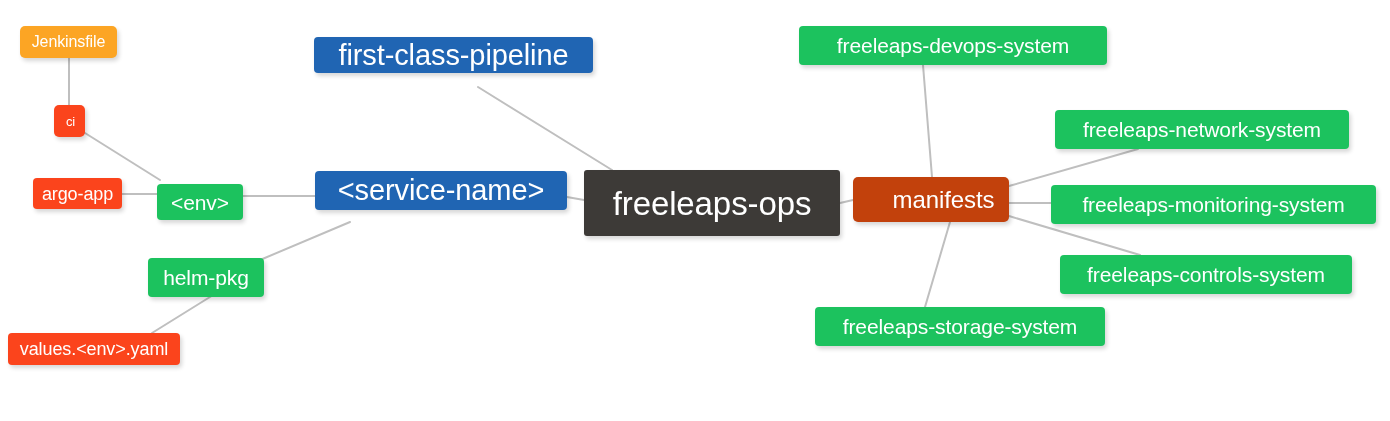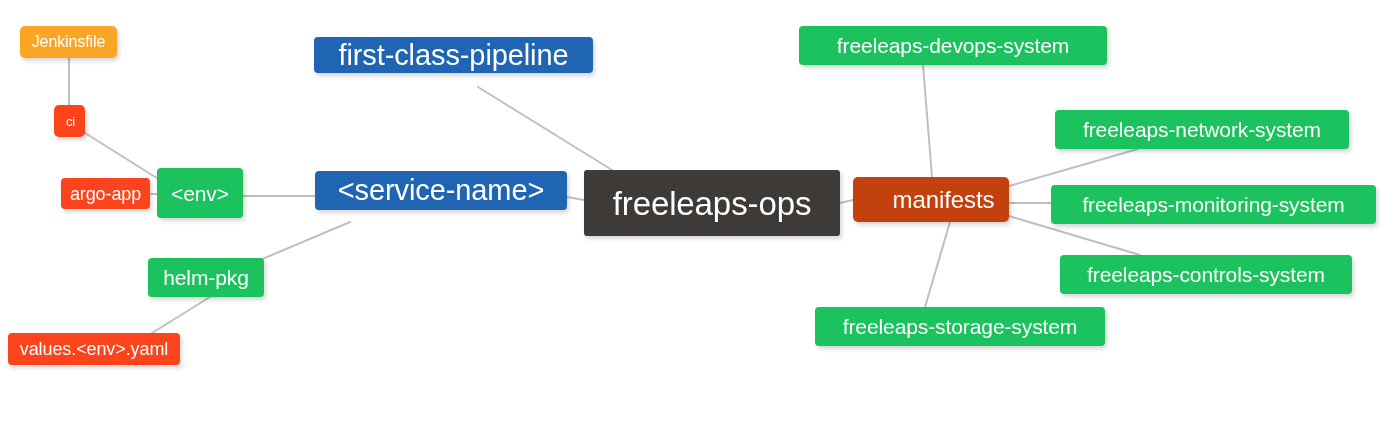--- a/index.html
+++ b/index.html
@@ -80,33 +80,33 @@
       </div>
       <div class="node tier-main" style="left: 314px; top: 37px; width: 279px; height: 36px; background: rgb(32, 101, 179);">
         <span class="node-label">first-class-pipeline</span>
       </div>
       <div class="node tier-main" style="left: 315px; top: 171px; width: 252px; height: 39px; background: rgb(32, 101, 179);">
         <span class="node-label">&lt;service-name&gt;</span>
       </div>
       <div class="node tier-mid" style="left: 853px; top: 177px; width: 156px; height: 45px; background: #c2410c; padding-left: 35px;">
         <span class="node-label">manifests</span>
       </div>
-      <div class="node tier-sub" style="left: 157px; top: 168px; width: 86px; height: 50px; background: rgb(28, 194, 94);">
+      <div class="node tier-sub" style="left: 157px; top: 184px; width: 86px; height: 36px; background: rgb(28, 194, 94);">
         <span class="node-label">&lt;env&gt;</span>
       </div>
       <div class="node tier-sub" style="left: 148px; top: 258px; width: 116px; height: 39px; background: rgb(28, 194, 94);">
         <span class="node-label">helm-pkg</span>
       </div>
       <div class="node tier-tiny" style="left: 20px; top: 26px; width: 97px; height: 32px; background: rgb(252, 165, 36);">
         <span class="node-label">Jenkinsfile</span>
       </div>
       <div class="node tier-micro" style="left: 54px; top: 105px; width: 31px; height: 32px; background: rgb(251, 68, 28); padding-left: 12px;">
         <span class="node-label">ci</span>
       </div>
-      <div class="node tier-leaf" style="left: 33px; top: 178px; width: 89px; height: 31px; background: rgb(251, 68, 28); margin-left: 28px;">
+      <div class="node tier-leaf" style="left: 33px; top: 178px; width: 89px; height: 31px; background: rgb(251, 68, 28);">
         <span class="node-label">argo-app</span>
       </div>
       <div class="node tier-leaf" style="left: 8px; top: 333px; width: 172px; height: 32px; background: rgb(251, 68, 28);">
         <span class="node-label">values.&lt;env&gt;.yaml</span>
       </div>
       <div class="node tier-sub" style="left: 799px; top: 26px; width: 308px; height: 39px; background: rgb(28, 194, 94);">
         <span class="node-label">freeleaps-devops-system</span>
       </div>
       <div class="node tier-sub" style="left: 1055px; top: 110px; width: 294px; height: 39px; background: rgb(28, 194, 94);">
         <span class="node-label">freeleaps-network-system</span>

